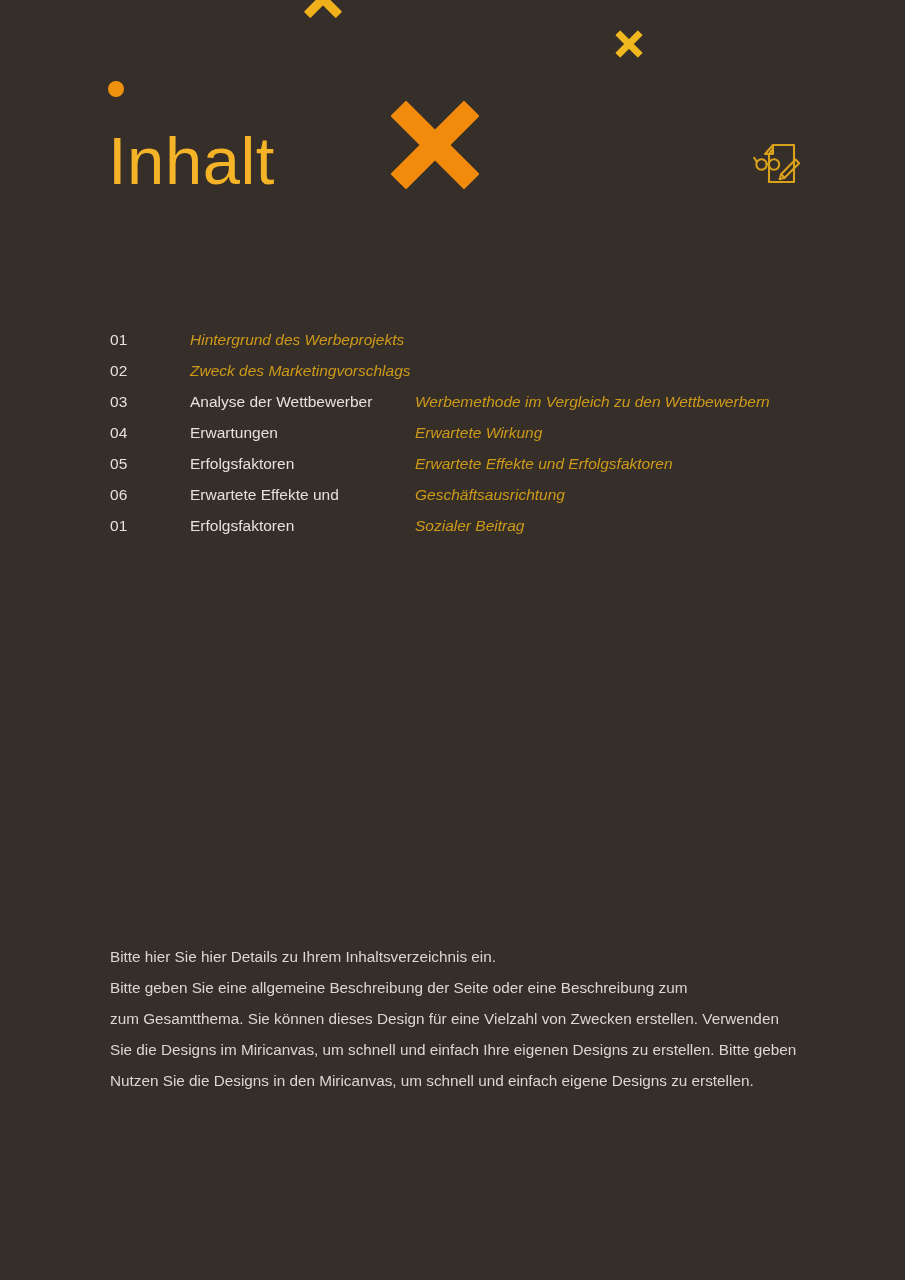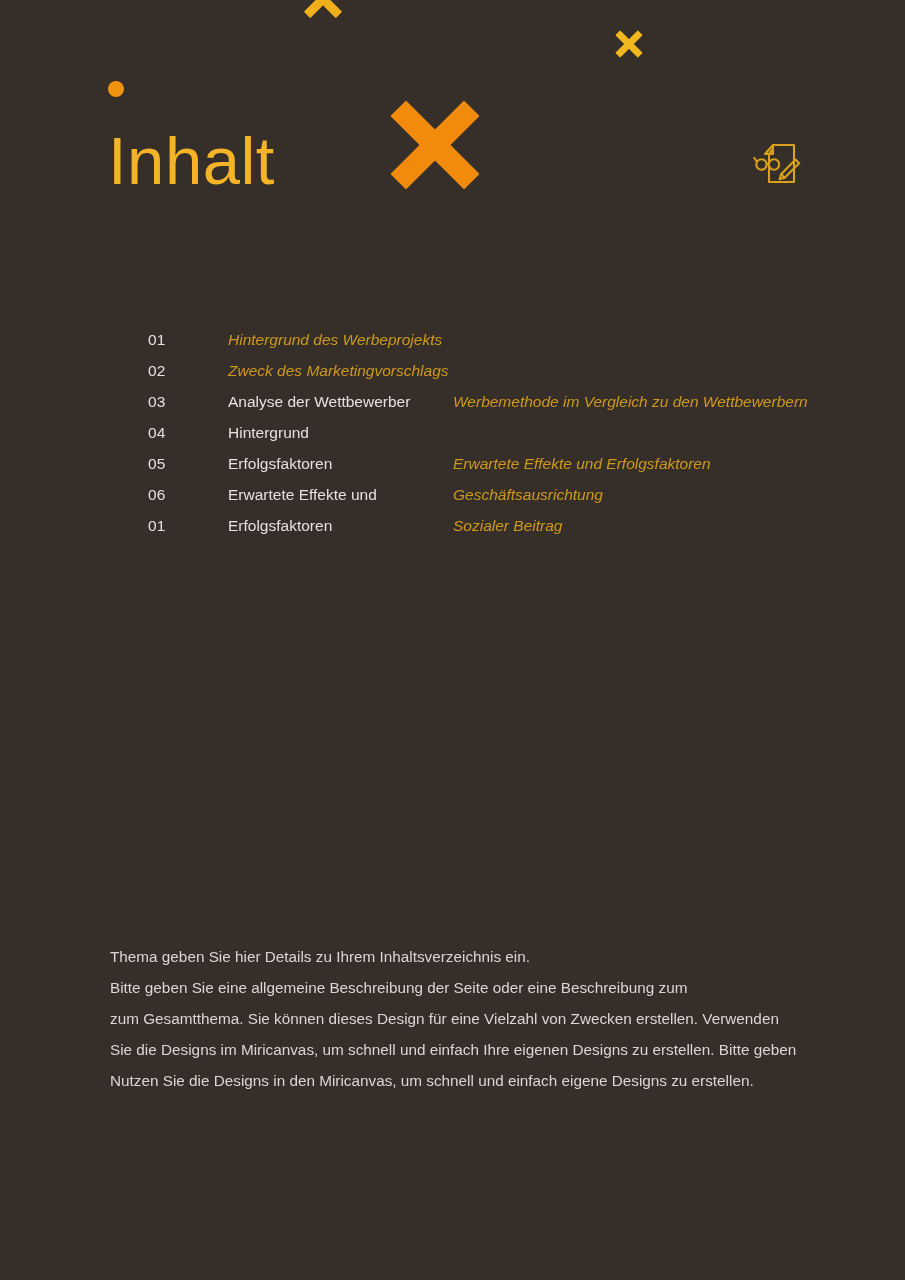--- a/index.html
+++ b/index.html
@@ -111,21 +111,20 @@
     top: 324px;
     width: 720px;
   }
   .toc-row {
     display: flex;
     align-items: baseline;
     height: 31px;
     font-size: 15.5px;
     line-height: 31px;
     white-space: nowrap;
-    margin-left: 38px;
   }
   .toc-num {
     width: 80px;
     flex: 0 0 80px;
     color: #E6E1DC;
     letter-spacing: 0.2px;
   }
   .toc-left {
     width: 225px;
     flex: 0 0 225px;
@@ -201,40 +200,41 @@
       <span class="toc-num">02</span>
       <span class="toc-right">Zweck des Marketingvorschlags</span>
     </div>
     <div class="toc-row">
       <span class="toc-num">03</span>
       <span class="toc-left">Analyse der Wettbewerber</span>
       <span class="toc-right">Werbemethode im Vergleich zu den Wettbewerbern</span>
     </div>
     <div class="toc-row">
       <span class="toc-num">04</span>
-      <span class="toc-left">Hintergrund</span>
+      <span class="toc-left">Erwartungen</span>
+      <span class="toc-right">Erwartete Wirkung</span>
     </div>
     <div class="toc-row">
       <span class="toc-num">05</span>
       <span class="toc-left">Erfolgsfaktoren</span>
       <span class="toc-right">Erwartete Effekte und Erfolgsfaktoren</span>
     </div>
     <div class="toc-row">
       <span class="toc-num">06</span>
       <span class="toc-left">Erwartete Effekte und</span>
       <span class="toc-right">Geschäftsausrichtung</span>
     </div>
     <div class="toc-row">
       <span class="toc-num">01</span>
       <span class="toc-left">Erfolgsfaktoren</span>
       <span class="toc-right">Sozialer Beitrag</span>
     </div>
   </div>
 
   <div class="body-copy">
-    <div class="body-line">Thema geben Sie hier Details zu Ihrem Inhaltsverzeichnis ein.</div>
+    <div class="body-line">Bitte hier Sie hier Details zu Ihrem Inhaltsverzeichnis ein.</div>
     <div class="body-line">Bitte geben Sie eine allgemeine Beschreibung der Seite oder eine Beschreibung zum</div>
     <div class="body-line">zum Gesamtthema. Sie können dieses Design für eine Vielzahl von Zwecken erstellen. Verwenden</div>
     <div class="body-line">Sie die Designs im Miricanvas, um schnell und einfach Ihre eigenen Designs zu erstellen. Bitte geben</div>
     <div class="body-line">Nutzen Sie die Designs in den Miricanvas, um schnell und einfach eigene Designs zu erstellen.</div>
   </div>
 
 </div>
 
 </body></html>

